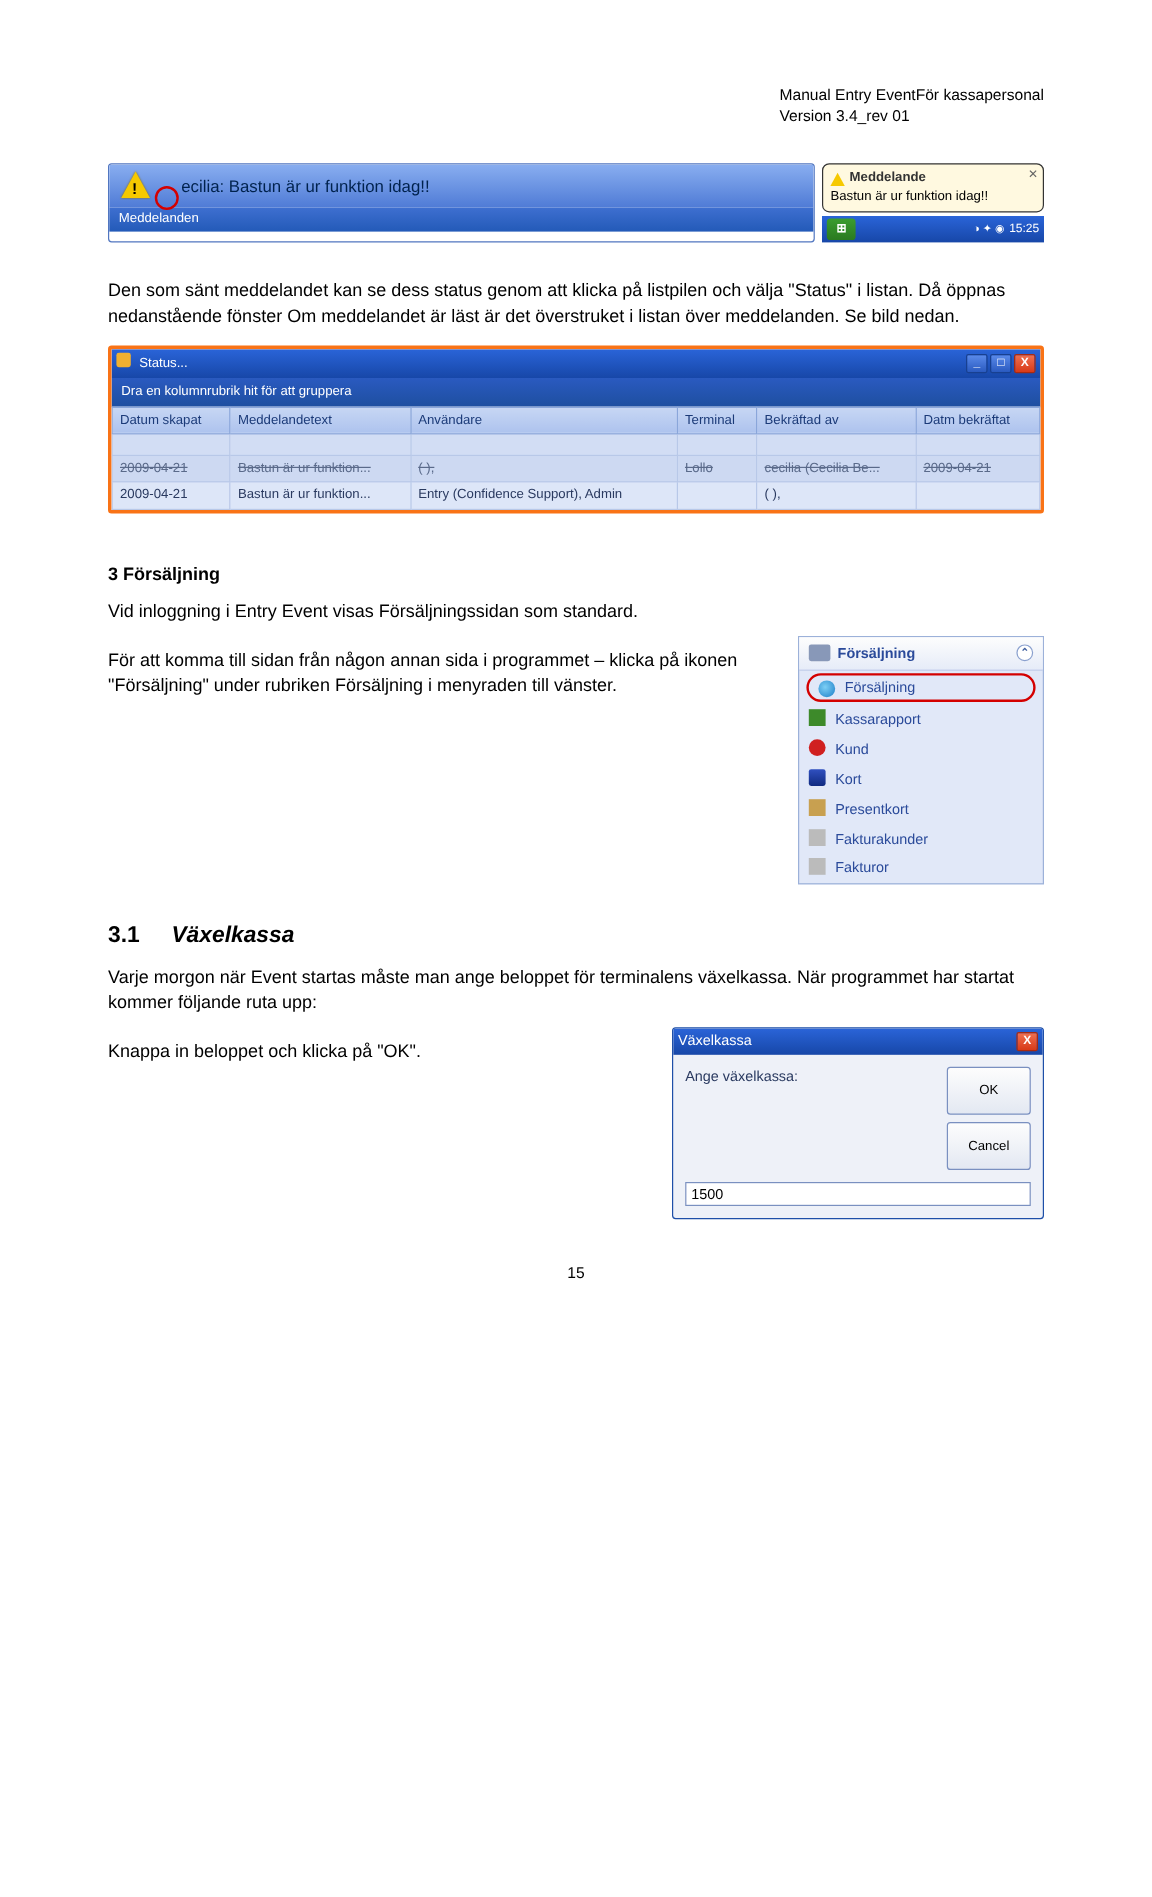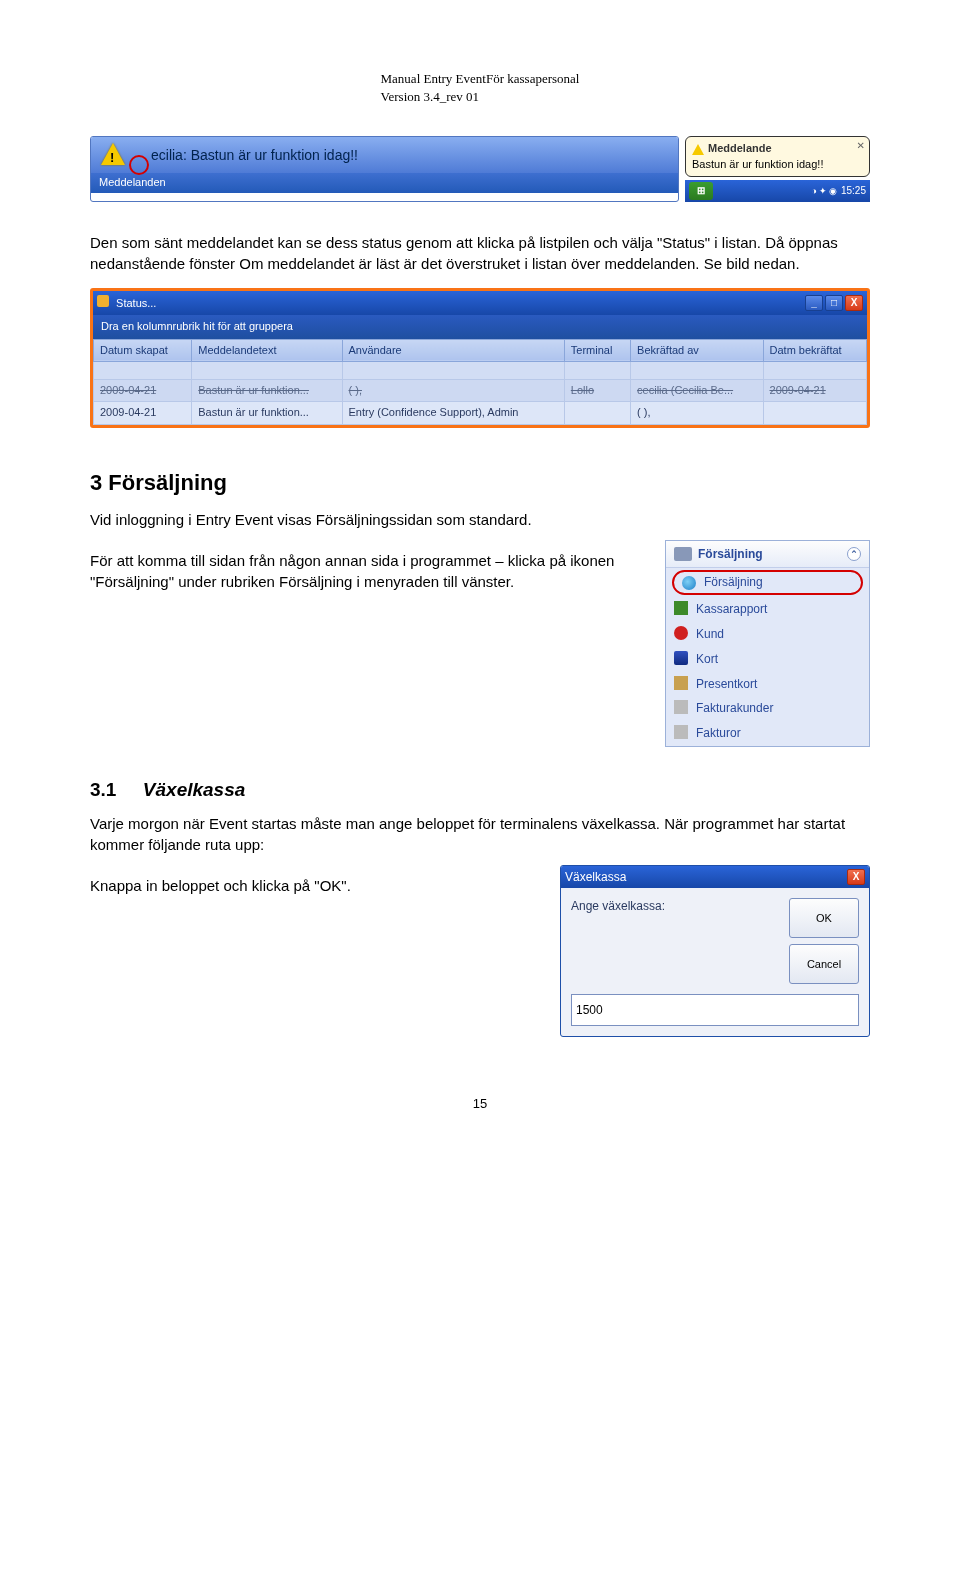--- a/index.html
+++ b/index.html
@@ -6,21 +6,21 @@
   body {
     font-family: Arial, Helvetica, sans-serif;
     background: #fff;
     width: 960px;
     margin: 0 auto;
     color: #000;
     font-size: 15px;
     line-height: 1.4;
   }
   .page { padding: 70px 90px 40px 90px; }
-  .header-row { display: flex; justify-content: center; font-size: 13px; margin-bottom: 30px; font-family: Liberation Serif, serif; }
+  .header-row { display: flex; justify-content: flex-end; font-size: 13px; margin-bottom: 30px; }
   .header-left, .header-right { }
   .msgbar-wrap {
     display: flex;
     gap: 6px;
     margin-bottom: 30px;
   }
   .msgbar-left {
     flex: 1;
     border: 1px solid #5176c0;
     border-radius: 3px;
@@ -98,21 +98,21 @@
   .titlebar .btn.close{background:linear-gradient(#f07050,#d83a18);border-color:#a82a10;}
   .statuswin .subbar{background:linear-gradient(#2a5ac0,#1e4fa0);color:#fff;padding:4px 8px;}
   .statuswin table{width:100%;border-collapse:collapse;background:#e4ecfb;}
   .statuswin th{background:linear-gradient(#c7d7f4,#aec3ee);text-align:left;font-weight:normal;padding:3px 6px;border:1px solid #8aa6da;color:#1b3a78;}
   .statuswin td{padding:3px 6px;border:1px solid #b8c8e8;color:#2a3a60;}
   .statuswin tr.filter td{background:#d2ddf4;height:18px;}
   .statuswin tr.row1 td{background:#cdd9f2;}
   .statuswin tr.row2 td{background:#dde6f8;}
   .strike{text-decoration:line-through;color:#5a6a8a;}
 
-  h2.section{font-size:22px;font-weight:bold;margin:10px 0 8px 0;}
+  h2.section{font-size:15px;font-weight:bold;margin:10px 0 8px 0;}
   h3.subsection{font-size:19px;font-weight:bold;font-style:italic;margin:30px 0 8px 0;}
   h3.subsection .num{font-style:normal;}
 
   .split{display:flex;gap:30px;align-items:flex-start;margin-top:10px;}
   .split .left{flex:1;}
   .sidepanel{
     width:205px;border:1px solid #9cb1d9;background:#e1e8f8;font-size:12px;margin-left:11px;
   }
   .sidepanel .hdr{
     background:linear-gradient(#fdfdfd,#e6ecf8);
@@ -138,23 +138,23 @@
     width:310px;border:1px solid #1e4fa8;border-radius:3px;overflow:hidden;font-size:12px;
     background:#eef1f8;margin-left:auto;
   }
   .vkdialog .titlebar{background:linear-gradient(#2a64d8,#1747a8);color:#fff;height:22px;display:flex;justify-content:space-between;align-items:center;padding:0 4px;}
   .vkdialog .titlebar .close{width:18px;height:16px;background:linear-gradient(#f07050,#d83a18);border:1px solid #a82a10;border-radius:2px;color:#fff;display:flex;align-items:center;justify-content:center;font-size:10px;font-weight:bold;}
   .vkdialog .body{padding:10px;display:flex;gap:10px;}
   .vkdialog .lbl{flex:1;color:#2a3a60;}
   .vkdialog .btncol{display:flex;flex-direction:column;gap:6px;}
   .vkdialog button{width:70px;height:40px;font-size:11px;background:linear-gradient(#fdfdfd,#e3e8f2);border:1px solid #7a90c0;border-radius:3px;}
   .vkdialog .inputrow{padding:0 10px 10px 10px;}
-  .vkdialog input{width:100%;height:32px;border:1px solid #7a90c0;padding:0 4px;font-size:12px;}
-
-  .pagenum{text-align:center;margin-top:58px;font-size:13px;}
+  .vkdialog input{width:100%;height:20px;border:1px solid #7a90c0;padding:0 4px;font-size:12px;}
+
+  .pagenum{text-align:center;margin-top:36px;font-size:13px;}
 
   .title-ico{display:inline-block;width:12px;height:12px;background:#f0b030;border-radius:2px;margin-right:4px;}
 </style>
 </head>
 <body>
 
 <div class="page">
 
   <div class="header-row">
     <div class="header-left">

